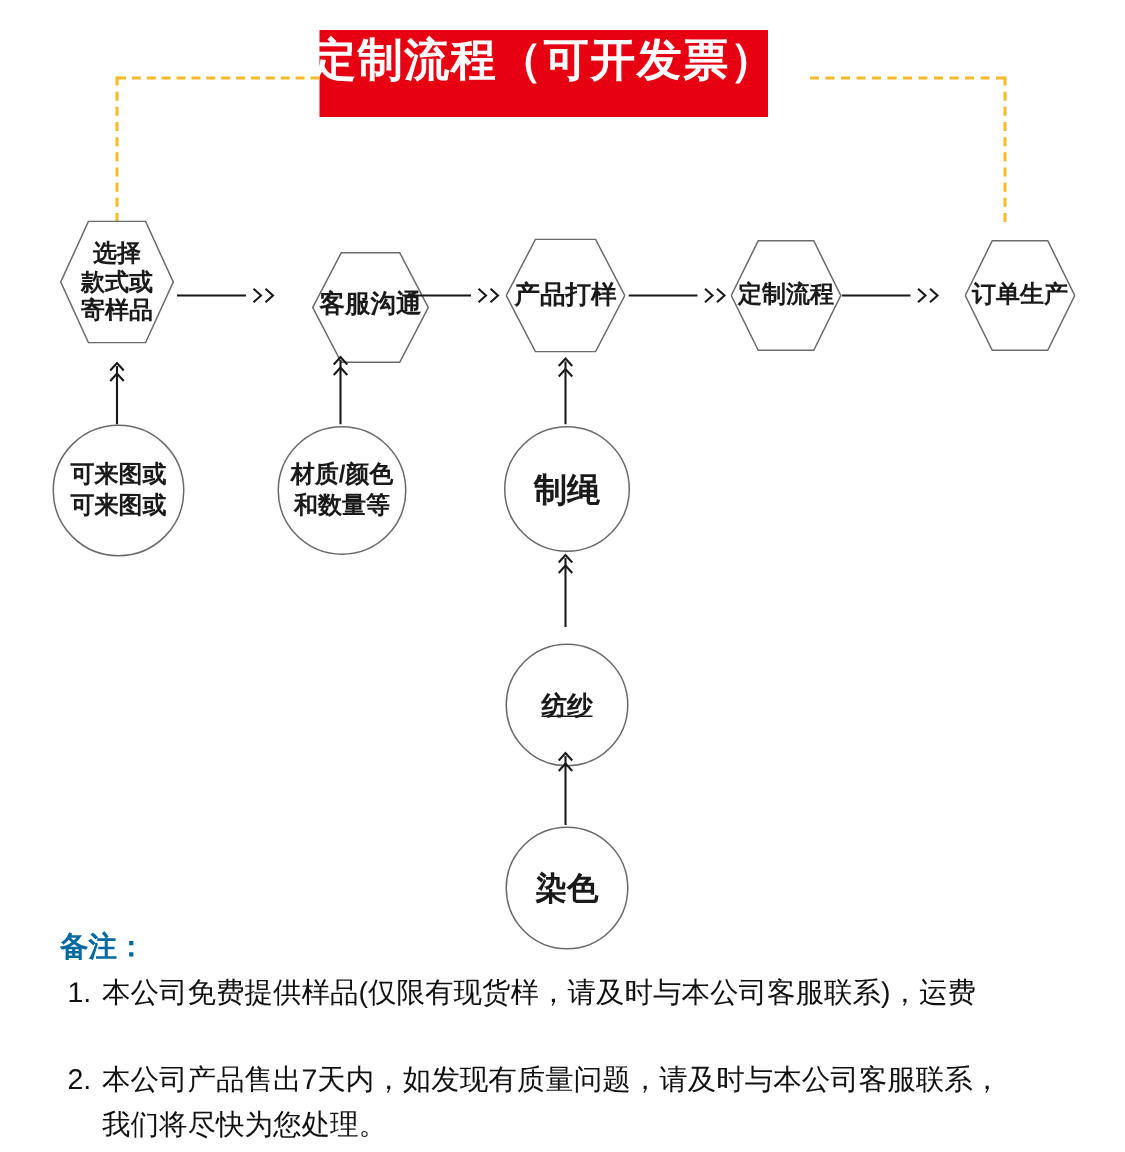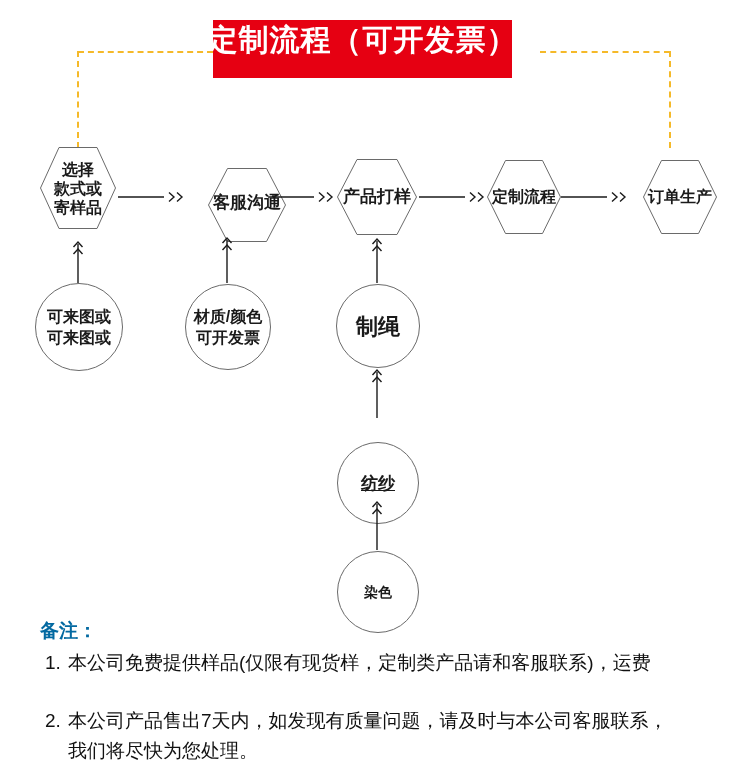--- a/index.html
+++ b/index.html
@@ -128,30 +128,30 @@
       <polyline points="59,1.5 64,6 59,10.5" fill="none" stroke="#1a1a1a" stroke-width="1.4"></polyline>
     </svg>
   </div>
 
   <div class="circle" style="left:35px;top:283px;width:86px;height:86px;">
     <span class="ln">可来图或</span>
     <span class="ln">可来图或</span>
   </div>
   <div class="circle" style="left:185px;top:284px;width:84px;height:84px;">
     <span class="ln">材质/颜色</span>
-    <span class="ln">可开发票</span>
+    <span class="ln">和数量等</span>
   </div>
   <div class="circle" style="left:336px;top:284px;width:82px;height:82px;">
     <span class="ln" style="font-size:22px;">制绳</span>
   </div>
-  <div class="circle" style="left:337px;top:442px;width:80px;height:80px;text-decoration:underline;">
+  <div class="circle" style="left:337px;top:429px;width:80px;height:80px;text-decoration:underline;">
     <span class="ln" style="font-size:17px;">纺纱</span>
   </div>
   <div class="circle" style="left:337px;top:551px;width:80px;height:80px;">
-    <span class="ln" style="font-size:14px;">染色</span>
+    <span class="ln" style="font-size:21px;">染色</span>
   </div>
 
   <div class="arrow" style="left:72px;top:240px;">
     <svg width="12" height="43" viewBox="0 0 12 43">
       <line x1="6" y1="4" x2="6" y2="43" stroke="#1a1a1a" stroke-width="1.4"></line>
       <polyline points="1.5,7 6,2 10.5,7" fill="none" stroke="#1a1a1a" stroke-width="1.4"></polyline>
       <polyline points="1.5,14 6,9 10.5,14" fill="none" stroke="#1a1a1a" stroke-width="1.4"></polyline>
     </svg>
   </div>
   <div class="arrow" style="left:221px;top:236px;">
@@ -181,21 +181,21 @@
       <polyline points="1.5,7 6,2 10.5,7" fill="none" stroke="#1a1a1a" stroke-width="1.4"></polyline>
       <polyline points="1.5,14 6,9 10.5,14" fill="none" stroke="#1a1a1a" stroke-width="1.4"></polyline>
     </svg>
   </div>
 
   <div class="notes-heading">备注：</div>
 
   <div class="note-item" style="top:648px;">
     <span class="note-num">1.</span>
     <div class="note-lines">
-      <div class="ln">本公司免费提供样品(仅限有现货样，定制类产品请和客服联系)，运费</div>
+      <div class="ln">本公司免费提供样品(仅限有现货样，请及时与本公司客服联系)，运费</div>
     </div>
   </div>
 
   <div class="note-item" style="top:706px;">
     <span class="note-num">2.</span>
     <div class="note-lines">
       <div class="ln">本公司产品售出7天内，如发现有质量问题，请及时与本公司客服联系，</div>
       <div class="ln">我们将尽快为您处理。</div>
     </div>
   </div>

